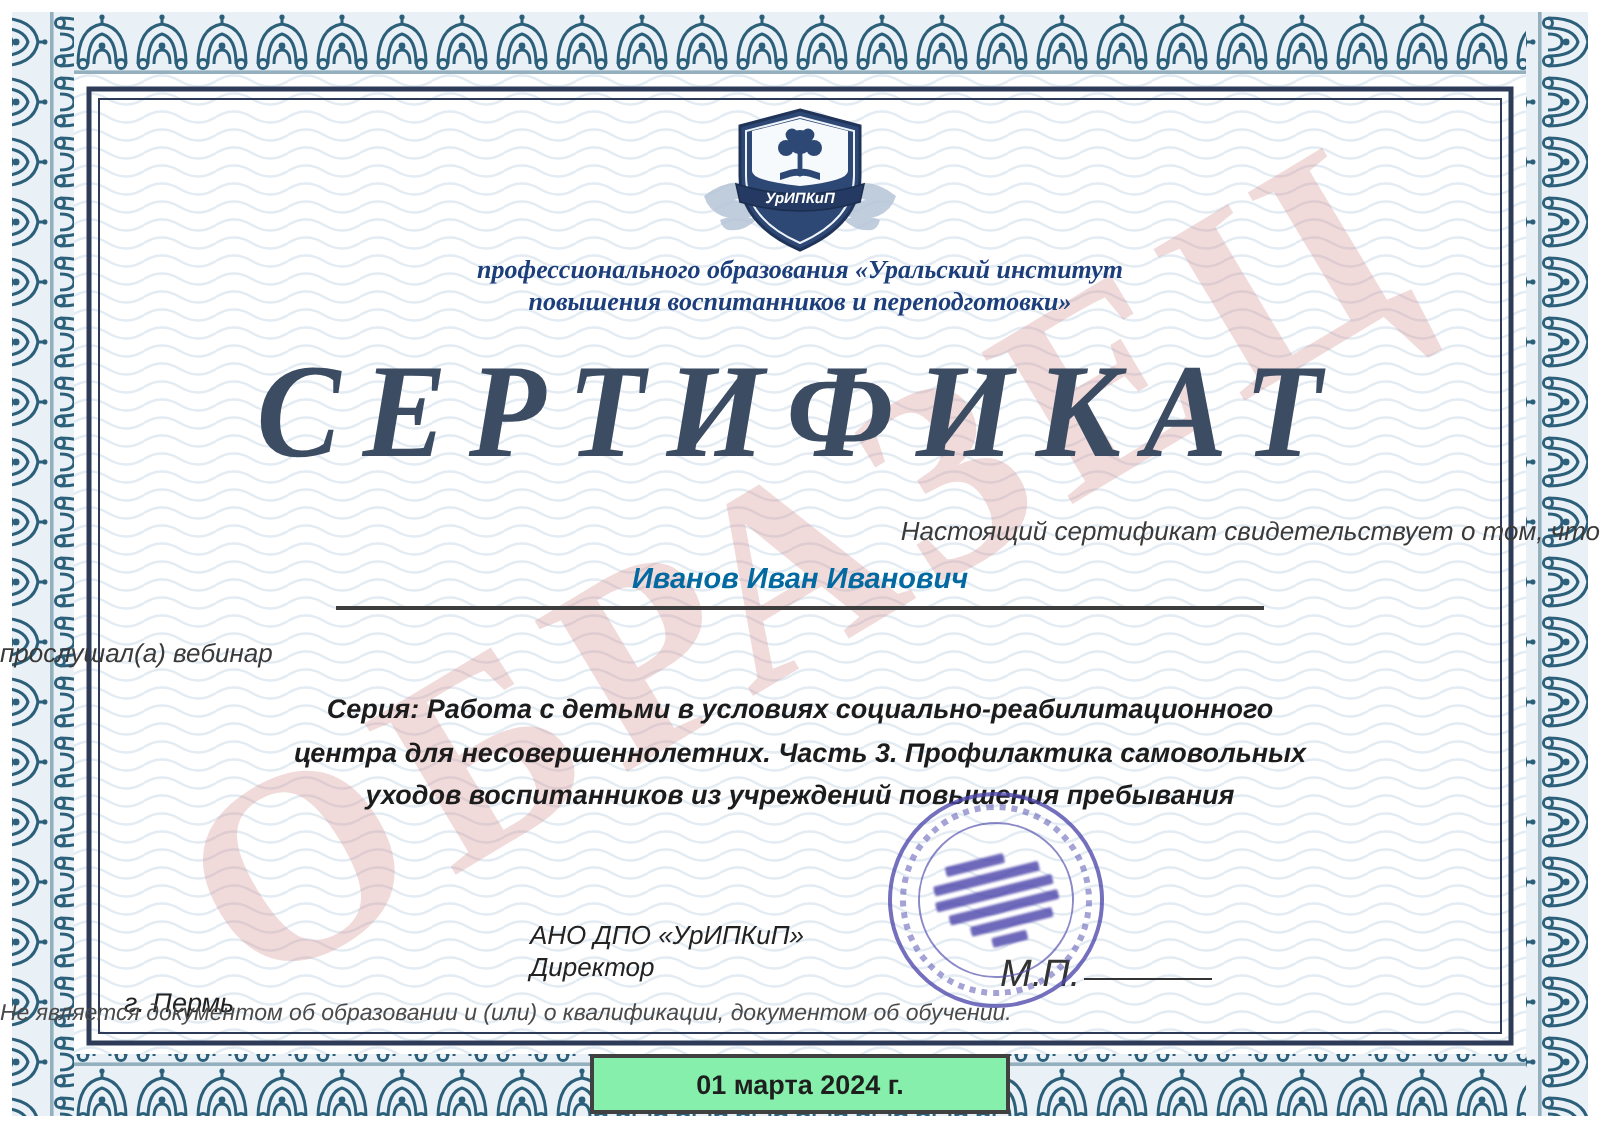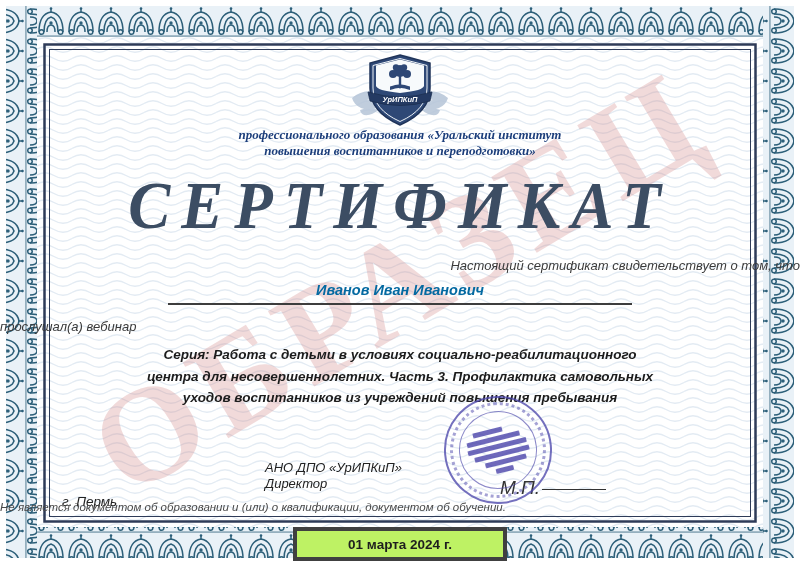--- a/index.html
+++ b/index.html
@@ -41,21 +41,21 @@
     justify-content:center;gap:3px;transform:rotate(-9deg);filter:blur(.6px);}
   .stamp .b{height:5px;background:rgba(70,64,168,.85);border-radius:1px;}
   .stamp .b1{width:30px;transform:translateX(-6px);}
   .stamp .b2{width:54px;transform:translateX(-2px);}
   .stamp .b3{width:60px;}
   .stamp .b4{width:56px;transform:translateX(3px);}
   .stamp .b5{width:42px;transform:translateX(5px);}
   .stamp .b6{width:18px;transform:translateX(2px);}
   
   .datebox{position:absolute;left:50%;top:527px;transform:translateX(-50%);
-    width:206px;height:26px;background:#bef264;border:4px solid #404040;z-index:5;
+    width:206px;height:26px;background:#86efac;border:2px solid #404040;z-index:5;
     display:flex;align-items:center;justify-content:center;
     font-size:13.5px;font-weight:700;color:#1e1e1e;}
 </style>
 </head>
 <body>
 
 <div class="cert">
 
   <svg class="layer" width="800" height="565" style="z-index:0" aria-hidden="true">
     <defs>

